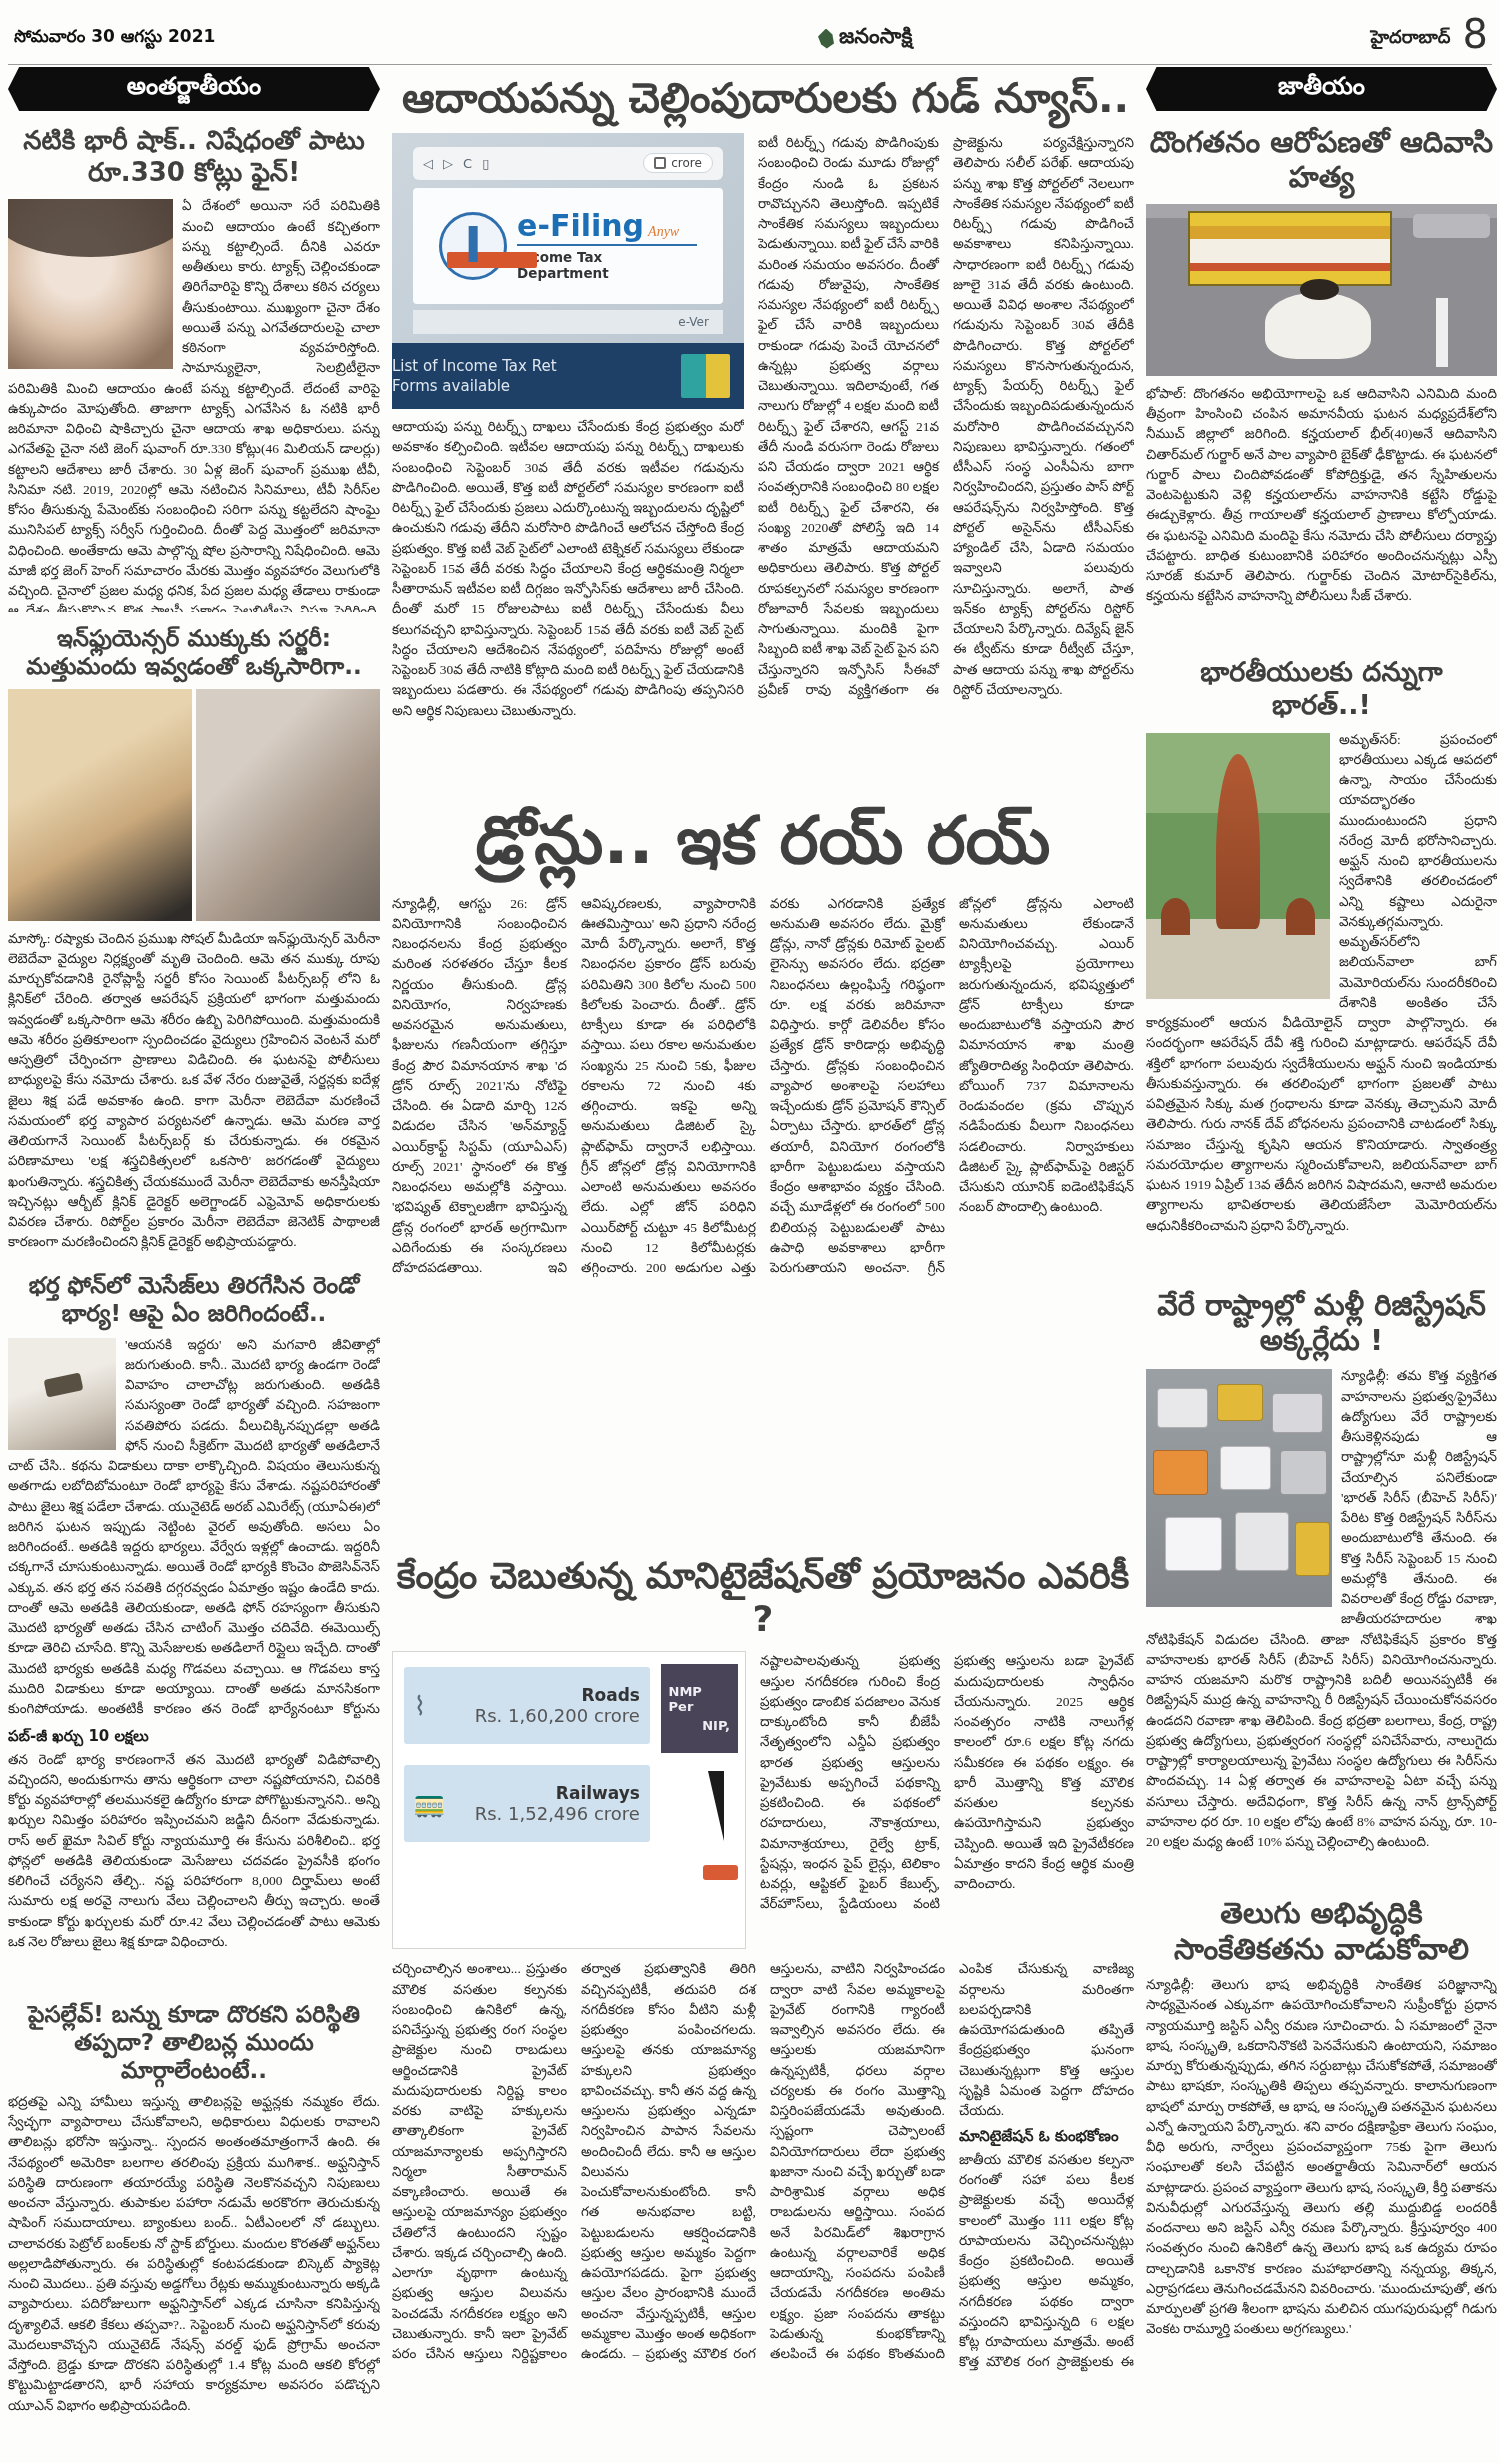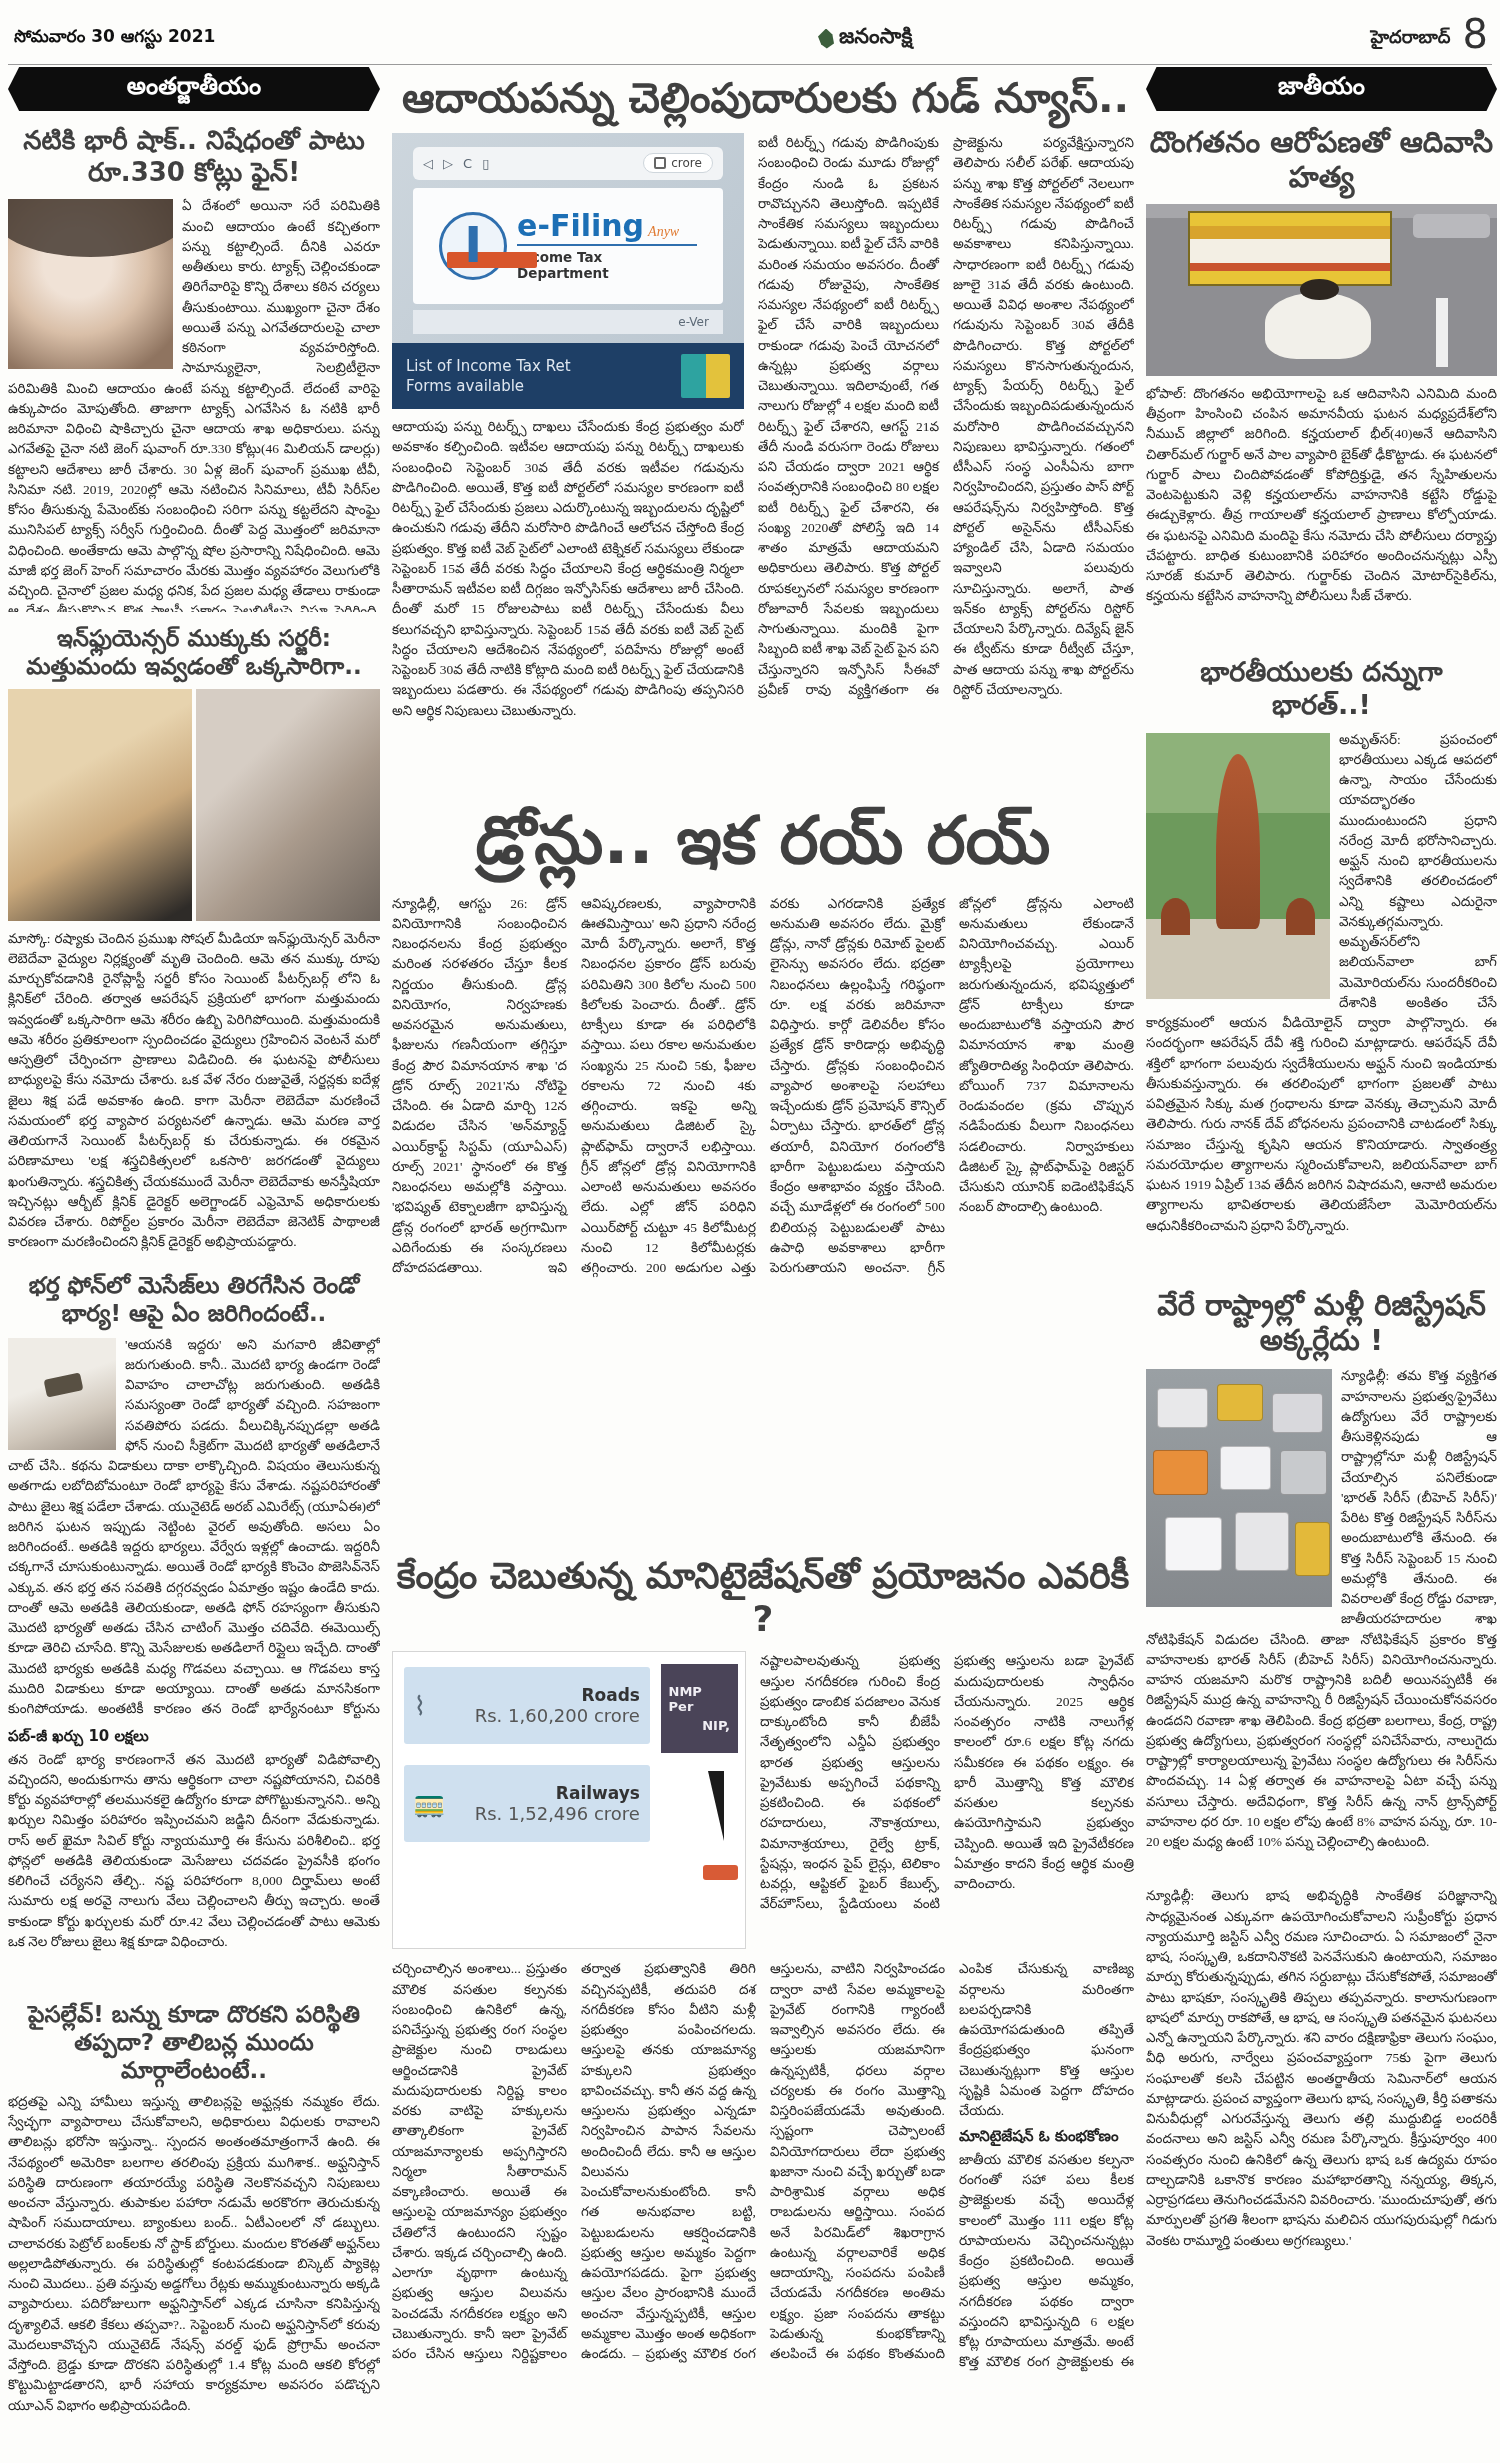--- a/index.html
+++ b/index.html
@@ -60,21 +60,21 @@
   .efi-pill{margin-left:auto;background:#fff;border:1px solid #cfd6dc;border-radius:10px;padding:2px 10px;font-size:12px;color:#444;display:flex;align-items:center;gap:5px;}
   .efi-lock{width:8px;height:8px;border:2px solid #666;border-radius:2px;}
   .efi-card{position:absolute;left:6%;top:20%;width:88%;height:42%;background:#fbfcfd;border-radius:4px;display:flex;align-items:center;gap:10px;padding:6px 26px;box-sizing:border-box;}
   .efi-emb{width:62px;height:62px;flex:none;border:3px solid #2f6fae;border-radius:50%;background:#eef4fa;position:relative;}
   .efi-emb:after{content:"";position:absolute;left:50%;top:18%;width:14%;height:58%;transform:translateX(-50%);background:#2f6fae;}
   .efi-ribbon{position:absolute;left:8%;top:60%;width:90px;height:16px;background:#d8562c;border-radius:2px;}
   .efi-title{font-family:"DejaVu Sans",sans-serif;color:#1c6fb5;font-size:30px;font-weight:bold;line-height:1;}
   .efi-any{color:#e07b33;font-size:14px;font-style:italic;font-family:"Liberation Serif",serif;}
   .efi-dept{font-family:"DejaVu Sans",sans-serif;color:#333;font-weight:bold;font-size:13.5px;border-top:2px solid #2f6fae;padding-top:3px;margin-top:3px;}
   .efi-ever{position:absolute;left:6%;top:64%;width:88%;height:9%;background:#e4e9ee;color:#5d6a77;font-size:12px;display:flex;align-items:center;justify-content:flex-end;padding-right:14px;box-sizing:border-box;font-family:"DejaVu Sans",sans-serif;}
-  .efi-panel{position:absolute;left:0;top:76%;width:100%;height:24%;background:#1e3f66;color:#dfe7f0;font-family:"DejaVu Sans",sans-serif;font-size:15px;display:flex;flex-direction:column;justify-content:center;padding-left:14px;box-sizing:border-box;gap:2px;}
+  .efi-panel{position:absolute;left:0;top:76%;width:100%;height:24%;background:#1e3f66;color:#dfe7f0;font-family:"DejaVu Sans",sans-serif;font-size:15px;display:flex;flex-direction:column;justify-content:center;box-sizing:border-box;gap:2px;}
   .efi-chip{position:absolute;right:4%;top:80%;width:14%;height:16%;background:linear-gradient(90deg,#2ea3a0 0 50%,#e3c23c 50% 100%);border-radius:2px;}
 
   
   .info{background:#fff;border:1px solid #d5d5d5;}
   .info-row{position:absolute;left:3%;width:70%;height:26%;background:#cfe0ef;border-radius:3px;display:flex;align-items:center;padding:0 10px;box-sizing:border-box;gap:8px;}
   .info-lab{margin-left:auto;text-align:right;font-family:"DejaVu Sans",sans-serif;color:#333;}
   .info-lab b{font-size:17px;display:block;}
   .info-lab span{font-size:18px;color:#555;}
   .info-ico{font-size:26px;color:#5a6a78;font-family:"DejaVu Sans",sans-serif;}
   .info-dark{position:absolute;right:2%;top:4%;width:22%;height:30%;background:#4a4458;color:#f0eef4;font-family:"DejaVu Sans",sans-serif;font-size:13px;font-weight:bold;display:flex;flex-direction:column;align-items:flex-end;justify-content:center;gap:4px;padding:0 8px;box-sizing:border-box;}
@@ -246,18 +246,19 @@
             <span class="car" style="left:40%;top:32%;width:26%;height:18%;background:#f2f2f4;"></span>
             <span class="car" style="left:72%;top:34%;width:24%;height:18%;background:#c8cacd;"></span>
             <span class="car" style="left:10%;top:62%;width:30%;height:22%;background:#f5f5f7;"></span>
             <span class="car" style="left:48%;top:60%;width:28%;height:24%;background:#e6e6e8;"></span>
             <span class="car" style="left:80%;top:64%;width:18%;height:22%;background:#e3b93a;"></span>
           </span>
           <span>న్యూఢిల్లీ: తమ కొత్త వ్యక్తిగత వాహనాలను ప్రభుత్వ/ప్రైవేటు ఉద్యోగులు వేరే రాష్ట్రాలకు తీసుకెళ్లినపుడు ఆ రాష్ట్రాల్లోనూ మళ్లీ రిజిస్ట్రేషన్ చేయాల్సిన పనిలేకుండా 'భారత్ సిరీస్ (బీహెచ్ సిరీస్)'</span>
           <span>పేరిట కొత్త రిజిస్ట్రేషన్ సిరీస్‌ను అందుబాటులోకి తేనుంది. ఈ కొత్త సిరీస్ సెప్టెంబర్ 15 నుంచి అమల్లోకి తేనుంది. ఈ వివరాలతో కేంద్ర రోడ్డు రవాణా, జాతీయరహదారుల శాఖ నోటిఫికేషన్ విడుదల చేసింది. తాజా నోటిఫికేషన్ ప్రకారం కొత్త వాహనాలకు భారత్ సిరీస్ (బీహెచ్ సిరీస్) వినియోగించనున్నారు. వాహన యజమాని మరొక రాష్ట్రానికి బదిలీ అయినప్పటికీ ఈ రిజిస్ట్రేషన్ ముద్ర ఉన్న వాహనాన్ని రీ రిజిస్ట్రేషన్ చేయించుకోనవసరం ఉండదని రవాణా శాఖ తెలిపింది. కేంద్ర భద్రతా బలగాలు, కేంద్ర, రాష్ట్ర ప్రభుత్వ ఉద్యోగులు, ప్రభుత్వరంగ సంస్థల్లో పనిచేసేవారు, నాలుగైదు రాష్ట్రాల్లో కార్యాలయాలున్న ప్రైవేటు సంస్థల ఉద్యోగులు ఈ సిరీస్‌ను పొందవచ్చు. 14 ఏళ్ల తర్వాత ఈ వాహనాలపై ఏటా వచ్చే పన్ను వసూలు చేస్తారు. అదేవిధంగా, కొత్త సిరీస్ ఉన్న నాన్ ట్రాన్స్‌పోర్ట్ వాహనాల ధర రూ. 10 లక్షల లోపు ఉంటే 8% వాహన పన్ను, రూ. 10-20 లక్షల మధ్య ఉంటే 10% పన్ను చెల్లించాల్సి ఉంటుంది.</span>
         </div>
 
+        <div class="hl" style="font-size:29px;margin:10px 2px 8px;">తెలుగు అభివృద్ధికి సాంకేతికతను వాడుకోవాలి</div>
         <div class="body" style="height:420px;">న్యూఢిల్లీ: తెలుగు భాష అభివృద్ధికి సాంకేతిక పరిజ్ఞానాన్ని సాధ్యమైనంత ఎక్కువగా ఉపయోగించుకోవాలని సుప్రీంకోర్టు ప్రధాన న్యాయమూర్తి జస్టిస్ ఎన్వీ రమణ సూచించారు. ఏ సమాజంలో నైనా భాష, సంస్కృతి, ఒకదానినొకటి పెనవేసుకుని ఉంటాయని, సమాజం మార్పు కోరుతున్నప్పుడు, తగిన సర్దుబాట్లు చేసుకోకపోతే, సమాజంతో పాటు భాషకూ, సంస్కృతికి తిప్పలు తప్పవన్నారు. కాలానుగుణంగా భాషలో మార్పు రాకపోతే, ఆ భాష, ఆ సంస్కృతి పతనమైన ఘటనలు ఎన్నో ఉన్నాయని పేర్కొన్నారు. శని వారం దక్షిణాఫ్రికా తెలుగు సంఘం, వీధి అరుగు, నార్వేలు ప్రపంచవ్యాప్తంగా 75కు పైగా తెలుగు సంఘాలతో కలసి చేపట్టిన అంతర్జాతీయ సెమినార్‌లో ఆయన మాట్లాడారు. ప్రపంచ వ్యాప్తంగా తెలుగు భాష, సంస్కృతి, కీర్తి పతాకను వినువీధుల్లో ఎగురవేస్తున్న తెలుగు తల్లి ముద్దుబిడ్డ లందరికీ వందనాలు అని జస్టిస్ ఎన్వీ రమణ పేర్కొన్నారు. క్రీస్తుపూర్వం 400 సంవత్సరం నుంచి ఉనికిలో ఉన్న తెలుగు భాష ఒక ఉద్యమ రూపం దాల్చడానికి ఒకానొక కారణం మహాభారతాన్ని నన్నయ్య, తిక్కన, ఎర్రాప్రగడలు తెనుగించడమేనని వివరించారు. 'ముందుచూపుతో, తగు మార్పులతో ప్రగతి శీలంగా భాషను మలిచిన యుగపురుషుల్లో గిడుగు వెంకట రామ్మూర్తి పంతులు అగ్రగణ్యులు.'</div>
       </div>
     </div>
 
   </div>
 </div>
 
 </body></html>

